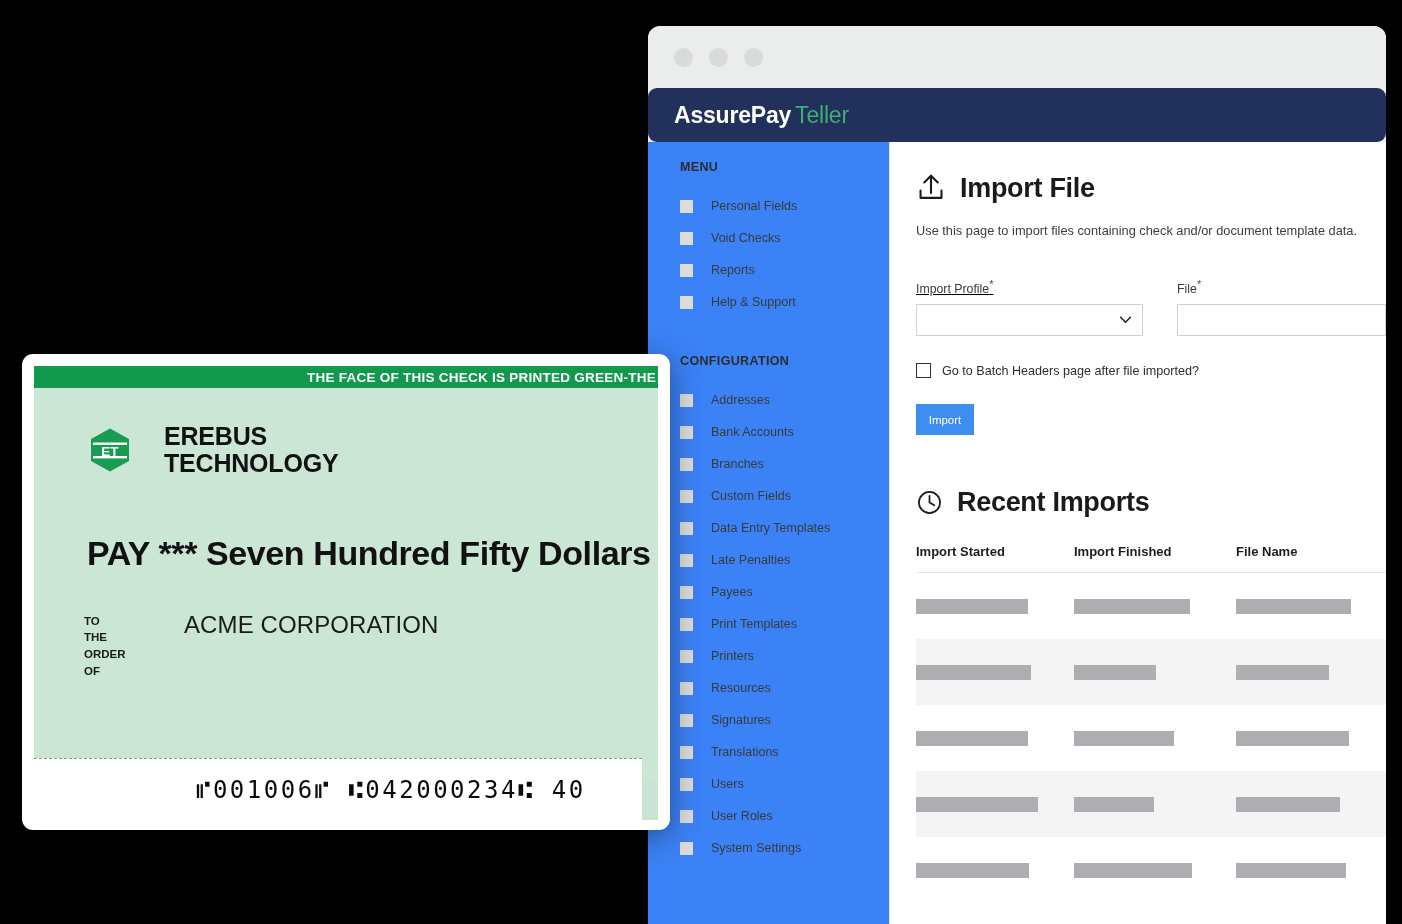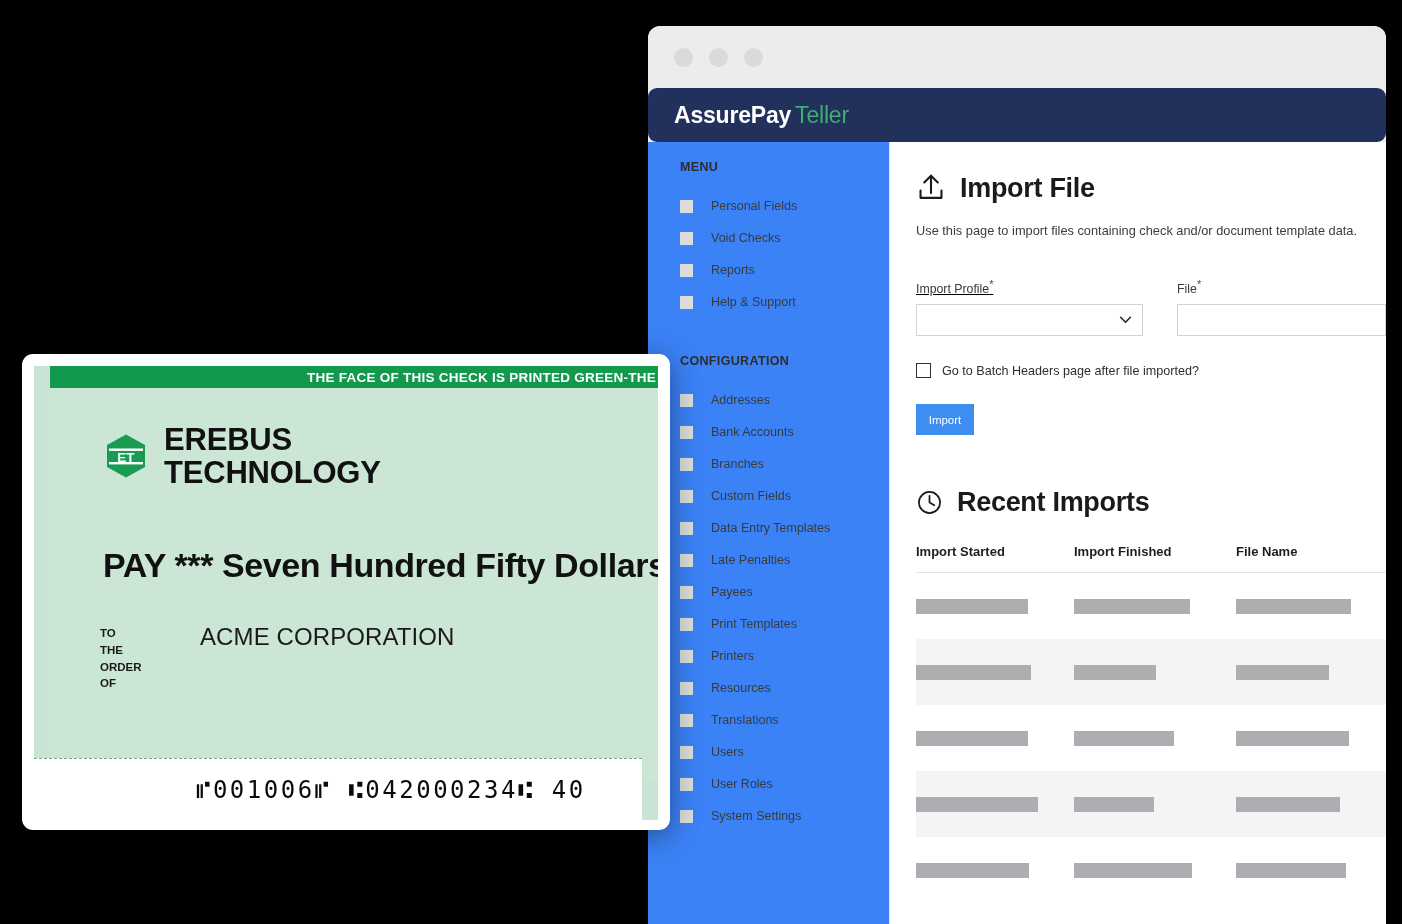--- a/index.html
+++ b/index.html
@@ -153,21 +153,21 @@
     overflow: hidden;
     padding: 12px 12px 10px 12px;
   }
   .check-inner {
     width: 100%; height: 100%;
     position: relative;
     overflow: hidden;
     background: #c9e4d4;
   }
   .check-face {
-    position: absolute; left: 16px; top: 0; right: 0;
+    position: absolute; left: 0; top: 0; right: 0;
     height: 414px;
     background:
       radial-gradient(circle at 0 0, rgba(255,255,255,0.55) 0.6px, transparent 0.7px) 0 0/5px 5px,
       radial-gradient(circle at 2px 2px, rgba(150,190,168,0.30) 0.6px, transparent 0.7px) 0 0/6px 6px,
       #cbe6d5;
   }
   .security-band {
     height: 22px;
     background: #12994e;
     color: #ffffff;
@@ -175,22 +175,22 @@
     font-weight: 700;
     letter-spacing: 0.25px;
     display: flex; align-items: center; justify-content: flex-end;
     padding-right: 2px;
     white-space: nowrap;
     overflow: hidden;
   }
   .logo-row { display: flex; align-items: center; gap: 15px; margin: 35px 0 0 53px; }
   .hex-logo { width: 46px; height: 46px; flex-shrink: 0; }
   .company-name {
-    font-size: 31px; font-weight: 800; color: #111;
-    line-height: 1.07; letter-spacing: -0.2px;
+    font-size: 25px; font-weight: 800; color: #111;
+    line-height: 1.07; letter-spacing: -0.2px; margin-left: 16px;
   }
   .pay-line {
     margin: 57px 0 0 53px;
     font-size: 34px; font-weight: 700; color: #111;
     letter-spacing: -0.4px;
     white-space: nowrap;
   }
   .order-block { display: flex; margin: 40px 0 0 50px; align-items: flex-start; }
   .order-label {
     font-size: 11.5px; font-weight: 700; color: #1a1a1a;
@@ -291,20 +291,24 @@
           <span class="nav-box"></span>
           <span class="nav-label">Print Templates</span>
         </div>
         <div class="nav-item">
           <span class="nav-box"></span>
           <span class="nav-label">Printers</span>
         </div>
         <div class="nav-item">
           <span class="nav-box"></span>
           <span class="nav-label">Resources</span>
+        </div>
+        <div class="nav-item">
+          <span class="nav-box"></span>
+          <span class="nav-label">Signatures</span>
         </div>
         <div class="nav-item">
           <span class="nav-box"></span>
           <span class="nav-label">Translations</span>
         </div>
         <div class="nav-item">
           <span class="nav-box"></span>
           <span class="nav-label">Users</span>
         </div>
         <div class="nav-item">

